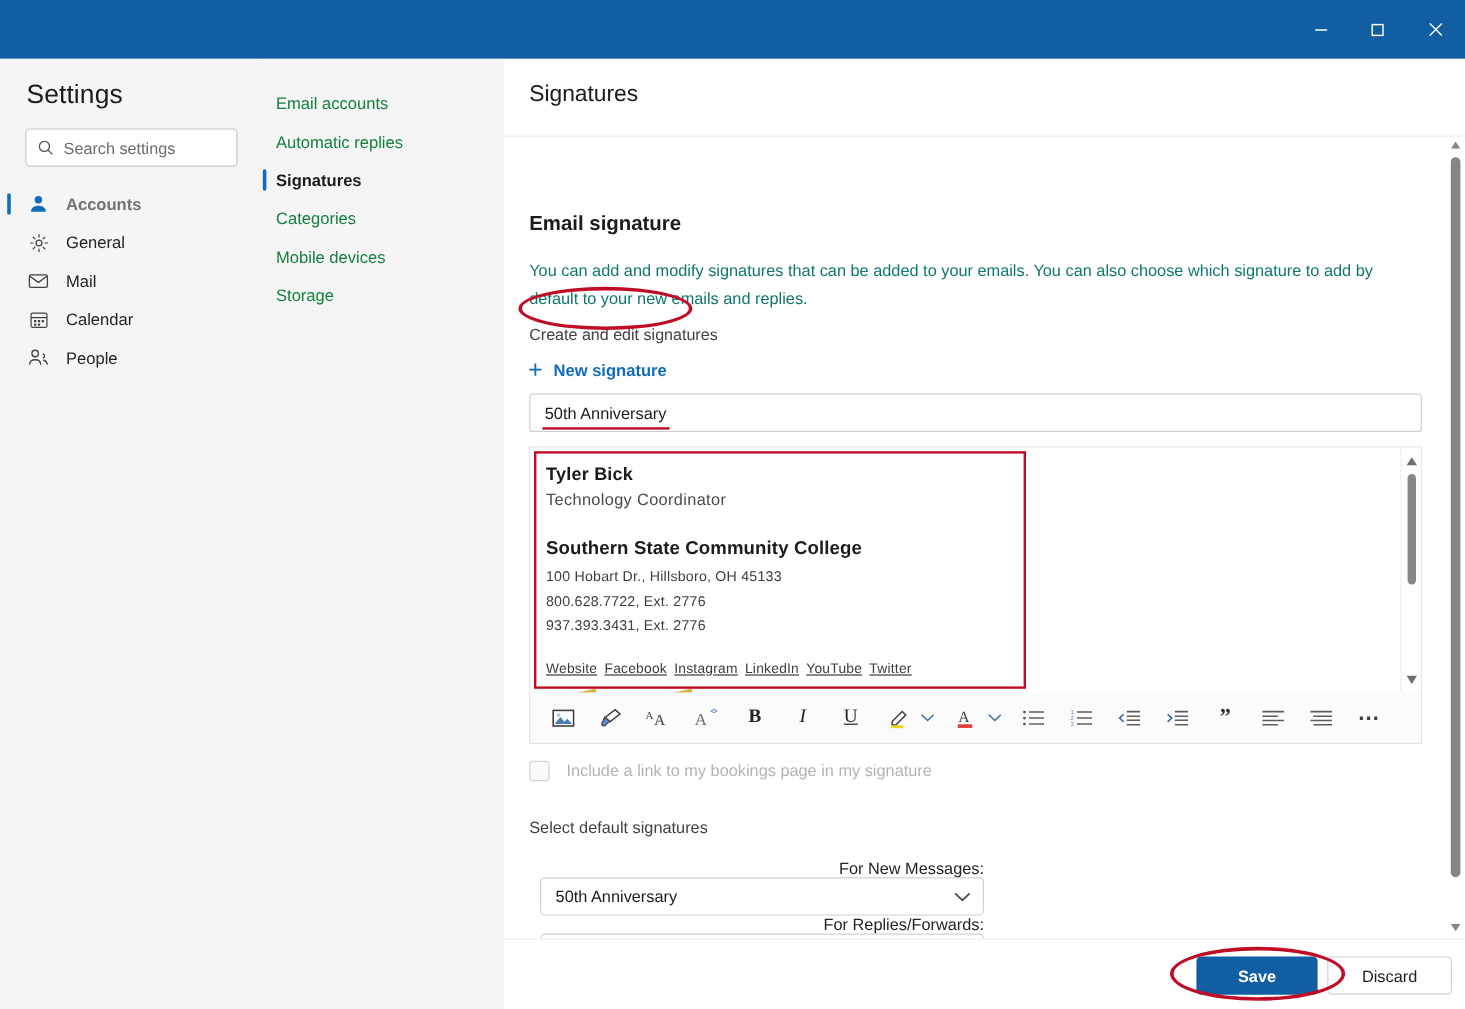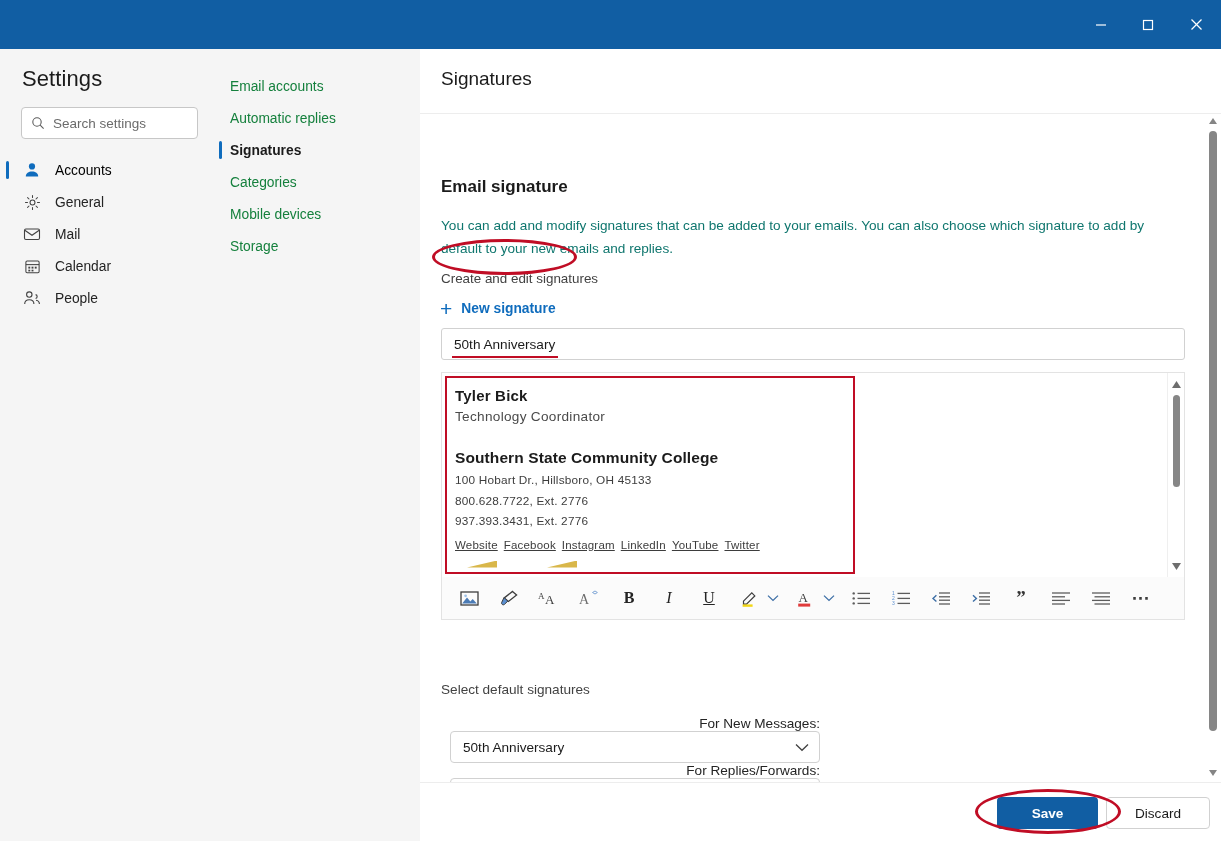--- a/index.html
+++ b/index.html
@@ -41,21 +41,21 @@
   .searchbox .sp { margin-left: 8px; font-size: 13.5px; color: #6b6b6b; }
 
   .navlist { position: absolute; left: 0; top: 105px; width: 214px; }
   .navitem {
     position: relative; height: 32px; display: flex; align-items: center;
     padding-left: 22px; margin-bottom: 0;
   }
   .navitem + .navitem { margin-top: 0; }
   .navitem .nicon { width: 20px; height: 20px; flex: 0 0 auto; color: #424242; display:flex; align-items:center; justify-content:center; }
   .navitem .nlabel { margin-left: 13px; font-size: 13.8px; color: #242424; }
-  .navitem.active .nlabel { font-weight: normal; color: #000000; }
+  .navitem.active .nlabel { font-weight: bold; color: #737373; }
   .navitem.active .nicon { color: #0f6cbd; }
   .navitem.active::before {
     content: ""; position: absolute; left: 6px; top: 7px;
     width: 3px; height: 18px; background: #0f6cbd; border-radius: 2px;
   }
 
   
   .subnav {
     position: absolute; left: 214px; top: 49px; width: 206px; height: 792px;
     background: #f5f5f5;
@@ -115,21 +115,21 @@
   .editor-body {
     position: absolute; left: 0; top: 0; width: 727px; height: 204px;
     background: #ffffff; overflow: hidden;
   }
   .sig-content { position: absolute; left: 4px; top: 4px; width: 408px; padding: 8px 10px 0 9px; }
   .sig-name { font-size: 15px; font-weight: bold; color: #1b1b1b; line-height: 21px; letter-spacing: .2px; }
   .sig-role { font-size: 13.6px; color: #4a4a4a; line-height: 22px; letter-spacing: .3px; }
   .sig-gap { height: 18px; }
   .sig-org { font-size: 15.5px; font-weight: bold; color: #1b1b1b; line-height: 24px; letter-spacing: .1px; }
   .sig-line { font-size: 11.8px; color: #3d3d3d; line-height: 20.5px; letter-spacing: .2px; }
-  .sig-links { margin-top: 7px; font-size: 11.5px; color: #3d3d3d; letter-spacing: .2px; }
+  .sig-links { margin-top: 20px; font-size: 11.5px; color: #3d3d3d; letter-spacing: .2px; }
   .sig-links span { text-decoration: underline; margin-right: 6px; }
   .sig-logo { position: relative; height: 16px; margin-top: 6px; }
   .sig-logo .sh {
     position: absolute; background: #d9b74a; height: 7px;
   }
   .sig-logo .s1 { left: 12px; top: 4px; width: 30px; clip-path: polygon(0 100%, 100% 0, 100% 100%); }
   .sig-logo .s2 { left: 92px; top: 4px; width: 30px; clip-path: polygon(0 100%, 100% 0, 100% 100%); }
 
   .editor-redbox {
     position: absolute; left: 3px; top: 3px; width: 410px; height: 198px;
@@ -496,20 +496,24 @@
                 <line x1="1" y1="9.4" x2="19" y2="9.4" stroke="#5c5c5c" stroke-width="1.3"></line>
                 <line x1="3.5" y1="13" x2="19" y2="13" stroke="#5c5c5c" stroke-width="1.3"></line>
               </svg>
           </div>
           <div class="tb">
               <span class="tb-text dots">⋯</span>
             </div>
         </div>
       </div>
 
+      <div class="check-row">
+        <span class="check-box"></span>
+        <span class="check-label">Include a link to my bookings page in my signature</span>
+      </div>
 
       <div class="defaults-label">Select default signatures</div>
 
       <div class="dd-row r1">
         <span class="dd-label">For New Messages:</span>
         <span class="dd w1">
           <span class="ddval">50th Anniversary</span>
           <span class="ddchev">
             <svg width="14" height="9" viewBox="0 0 14 9">
                 <path d="M1 1.5 7 7.3l6-5.8" fill="none" stroke="currentColor" stroke-width="1.3"></path>

